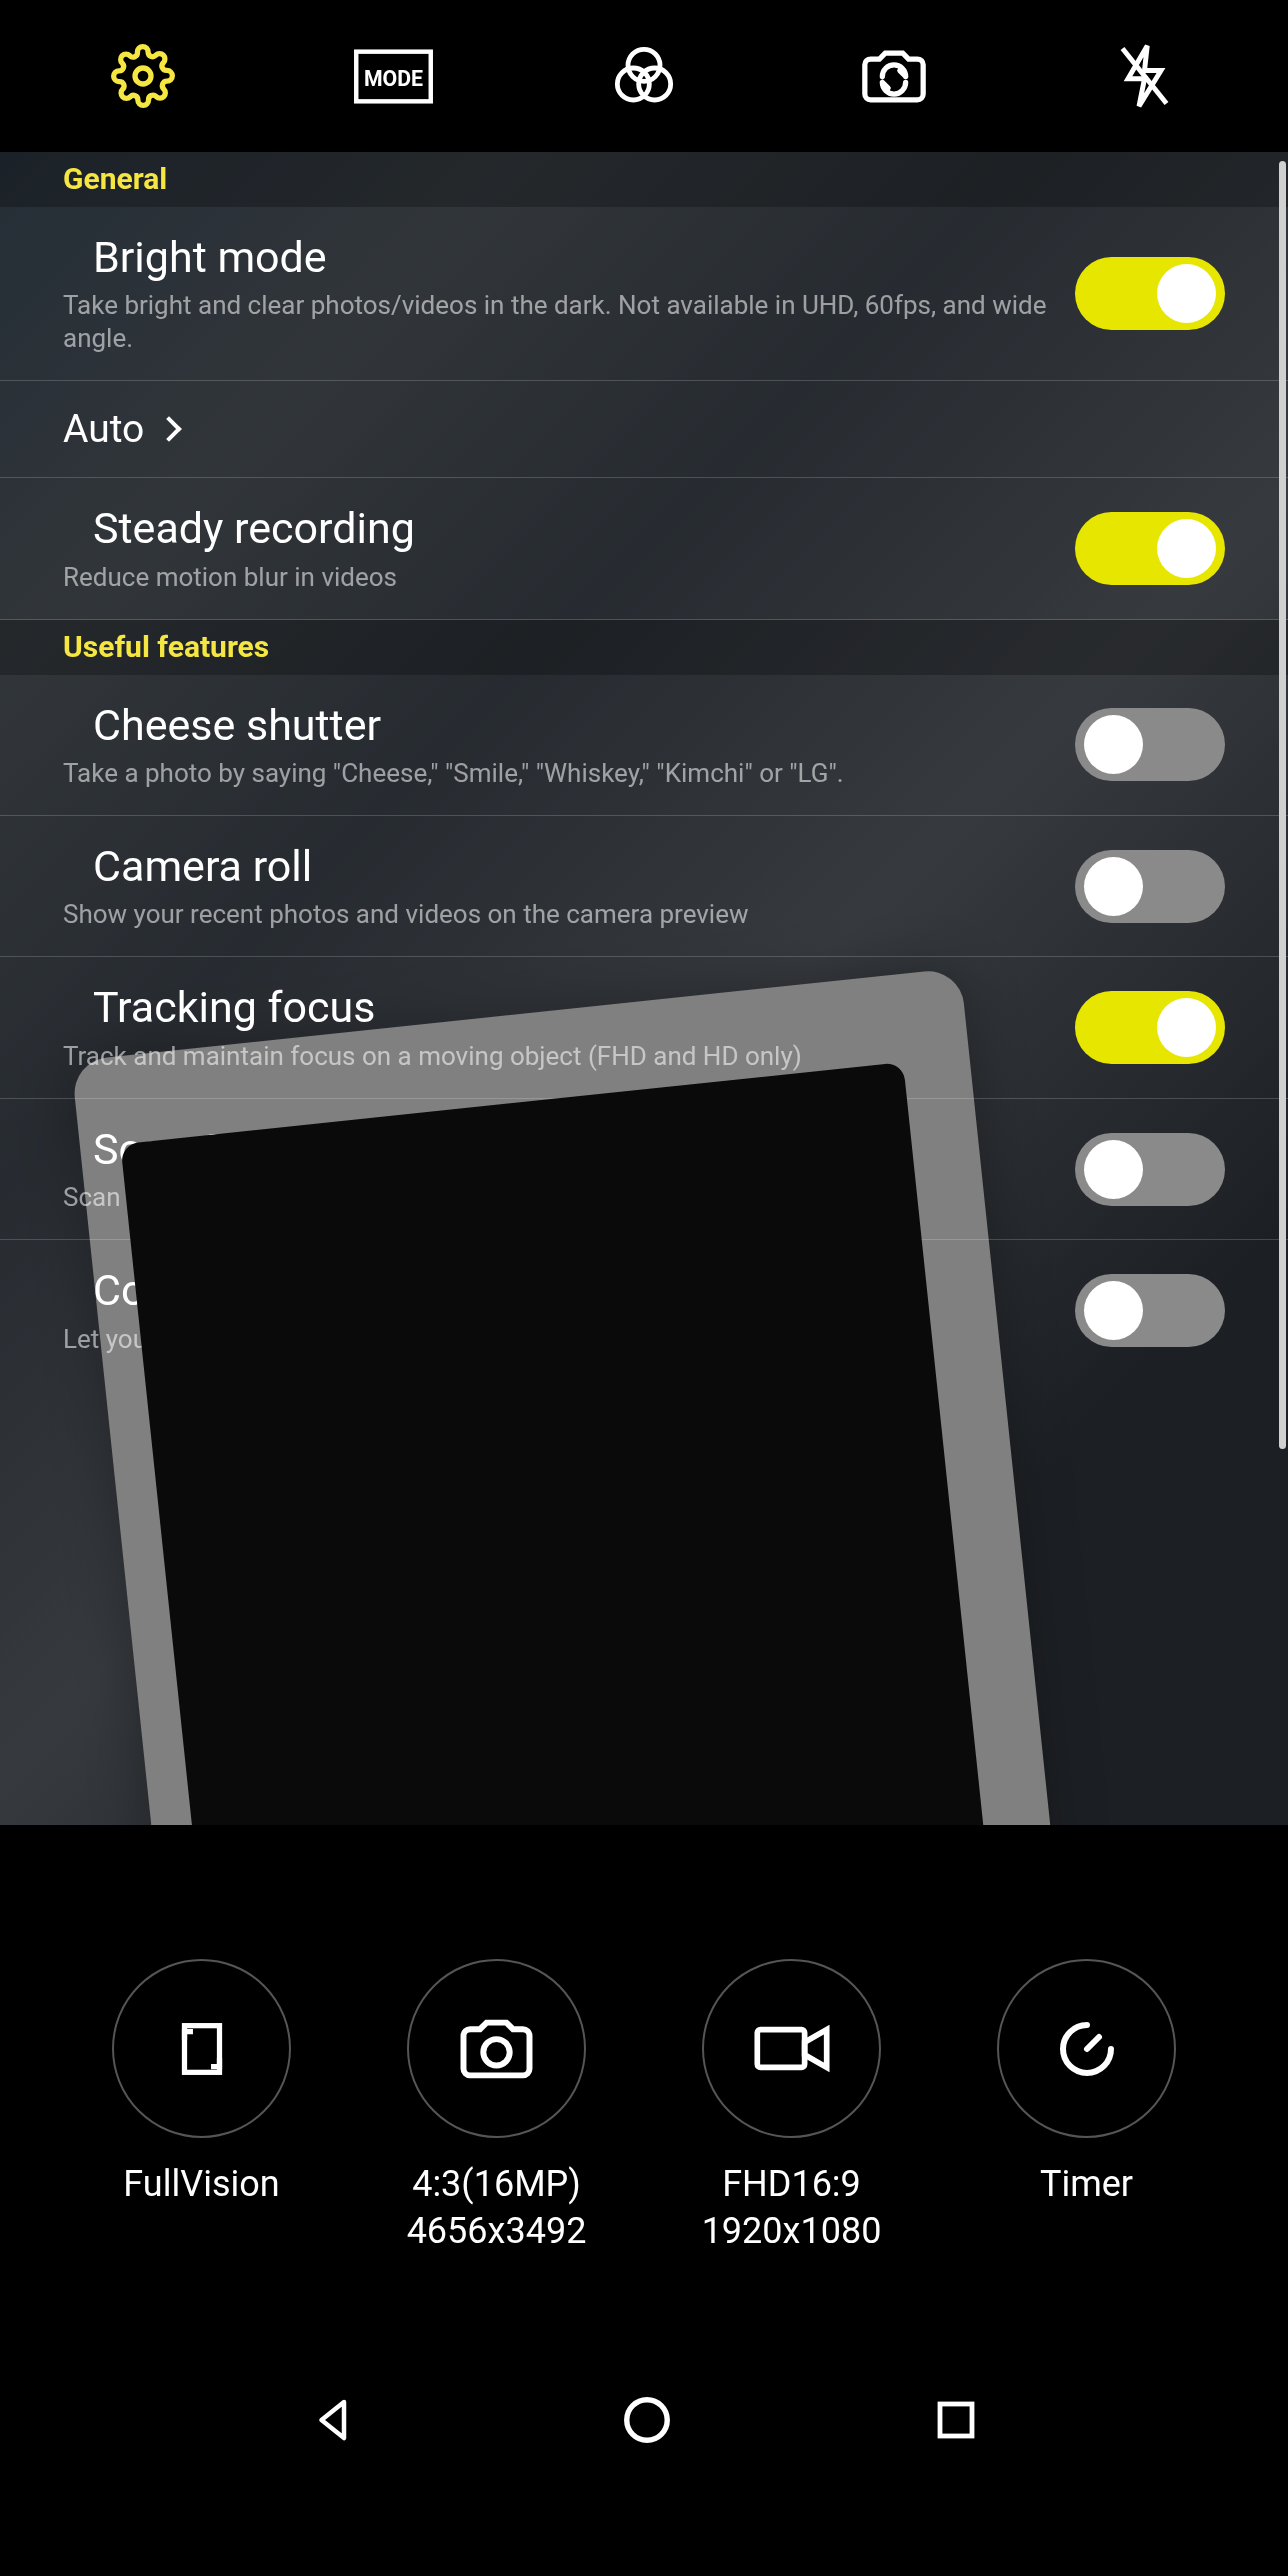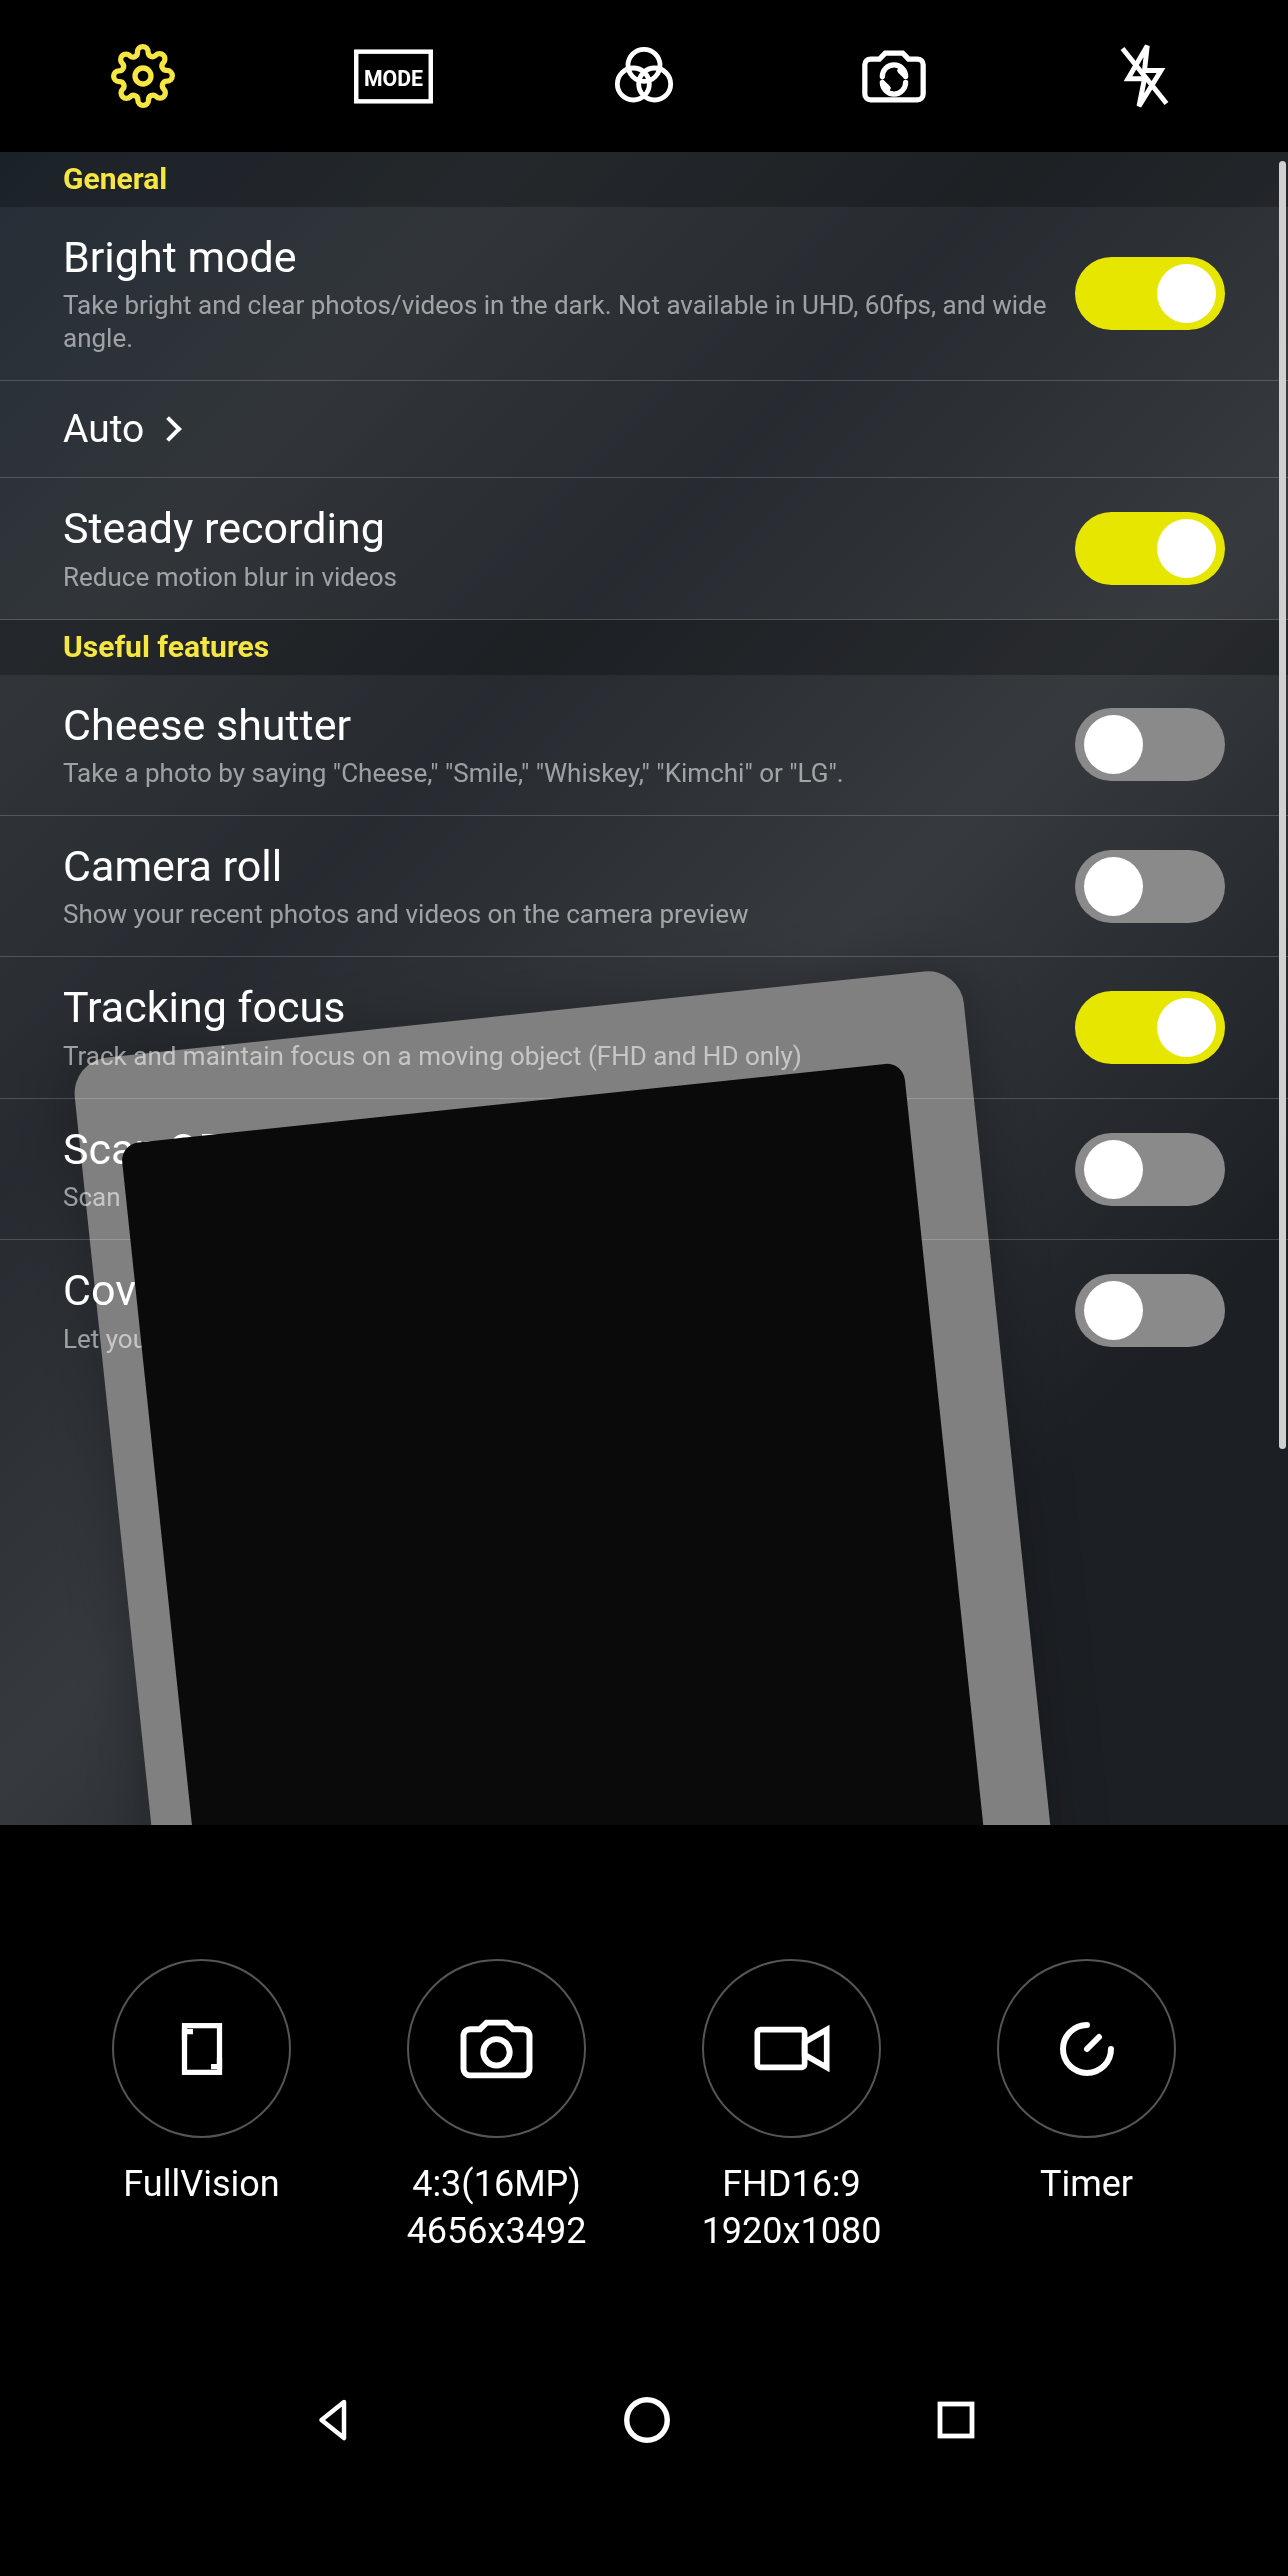--- a/index.html
+++ b/index.html
@@ -85,20 +85,21 @@
     display: flex;
     align-items: center;
   }
   .setting-row:last-child { border-bottom: none; }
   .setting-text { flex: 1; padding-right: 27px; }
   .setting-title {
     font-size: 43px;
     font-weight: 400;
     color: #fff;
     margin-bottom: 7.2px;
+    margin-left: 30px;
   }
   .setting-desc {
     font-size: 26px;
     color: rgba(255,255,255,0.55);
     line-height: 1.28;
   }
   .setting-control {
     flex-shrink: 0;
     display: flex;
     align-items: center;

